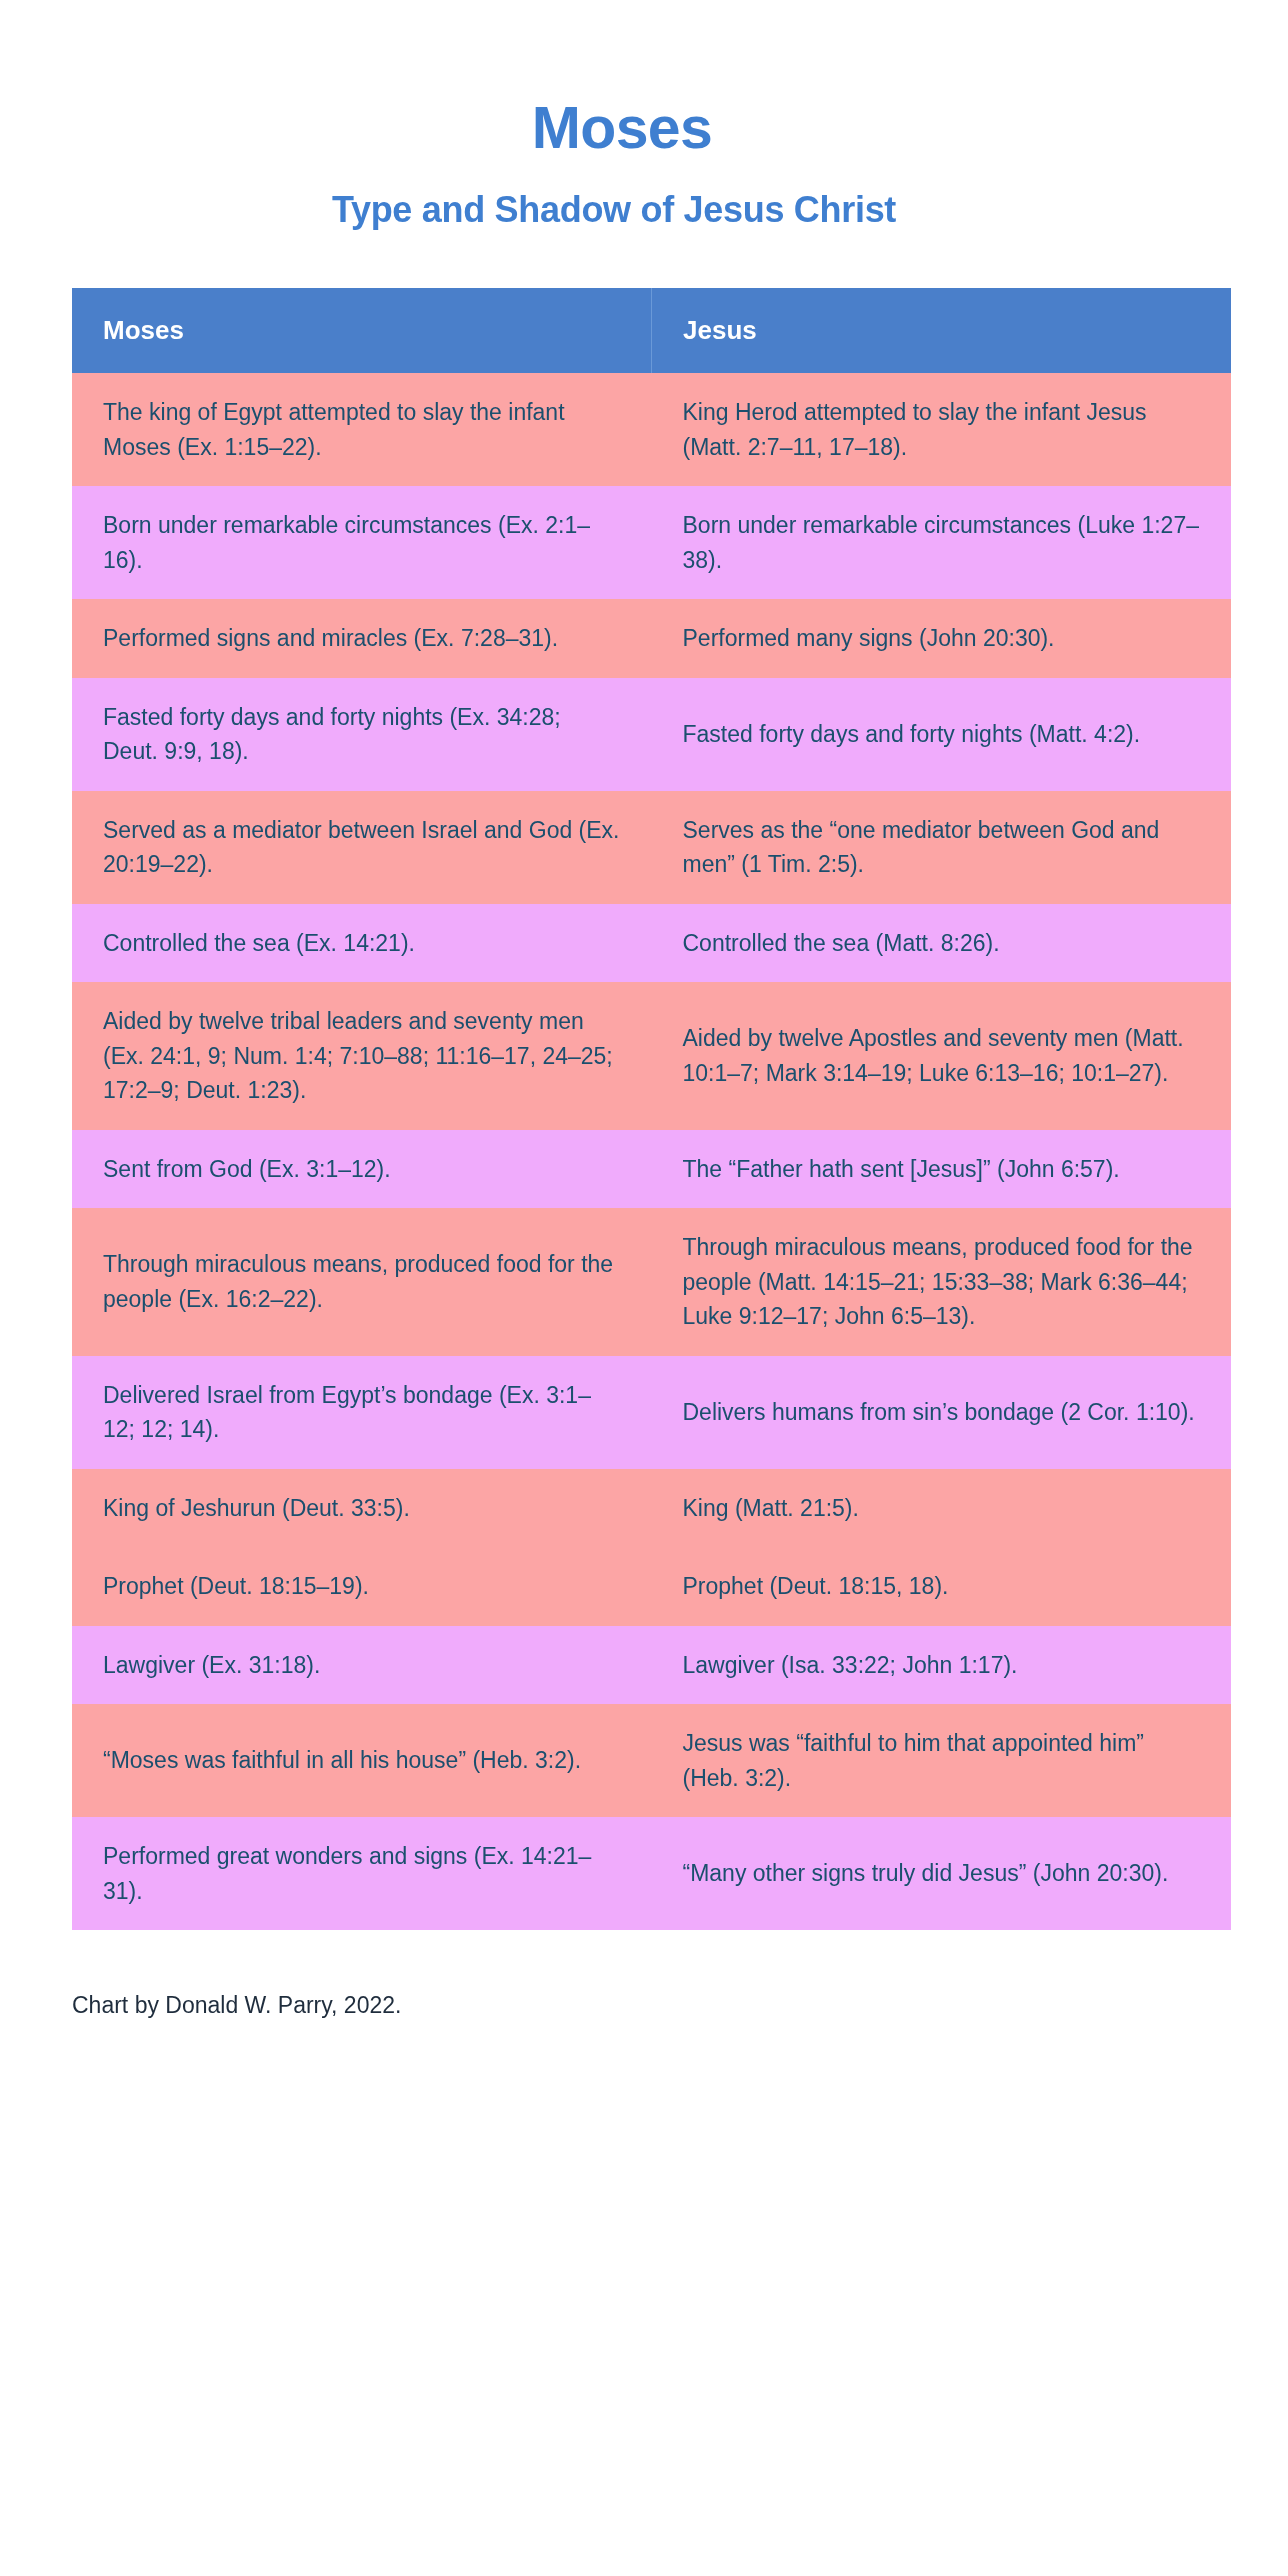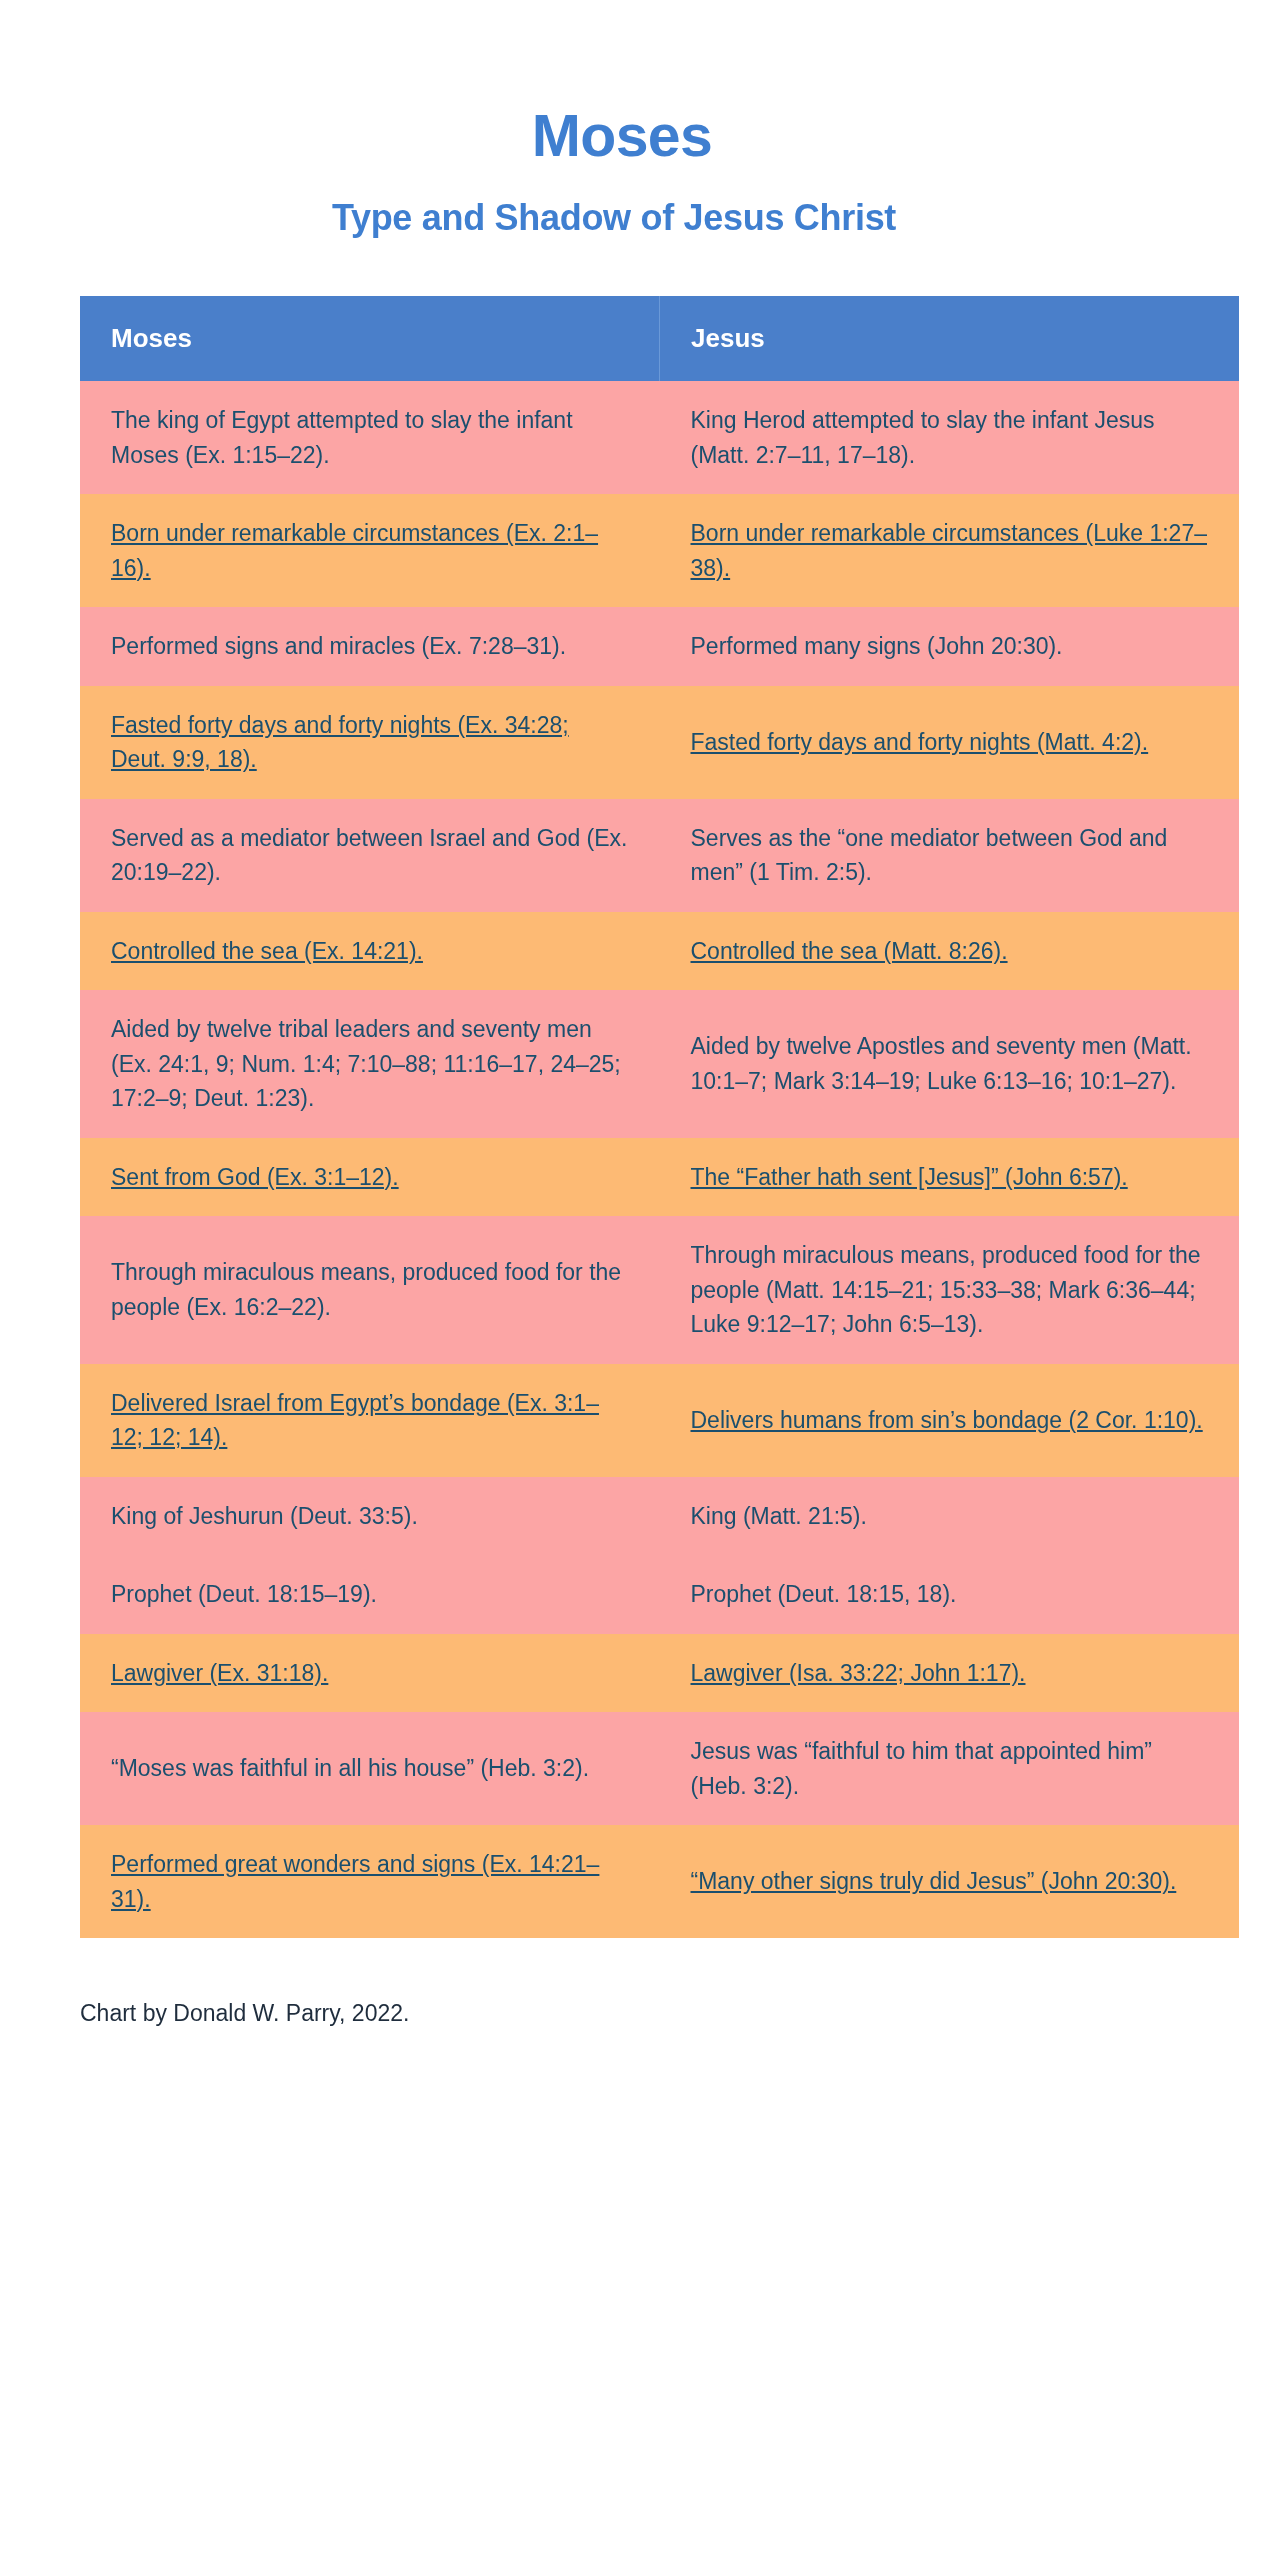--- a/index.html
+++ b/index.html
@@ -10,21 +10,21 @@
   body {
     width: 1288px;
     min-height: 2576px;
     font-family: "Liberation Sans", sans-serif;
     -webkit-font-smoothing: antialiased;
   }
   .page {
     width: 1244px;
     min-height: 2576px;
     box-sizing: border-box;
-    padding: 16px;
+    padding: 8px;
     background: #ffffff;
     position: relative;
   }
   .title-block {
     text-align: center;
     padding-top: 90px;
   }
   .main-title {
     font-size: 59px;
     line-height: 1.05;
@@ -67,22 +67,21 @@
     font-size: 23px;
     line-height: 1.5;
     color: #1b4f6e;
     padding: 22px 31px;
     vertical-align: middle;
   }
   table.chart tbody tr.odd td {
     background: #fca5a5;
   }
   table.chart tbody tr.even td {
-    background: #fdba74;
-    text-decoration: underline;
+    background: #f0abfc;
   }
   .credit {
     margin: 62px 0 0 64px;
     font-size: 23px;
     color: #1f2d3d;
     padding-bottom: 52px;
   }
 </style>
 </head>
 <body>

